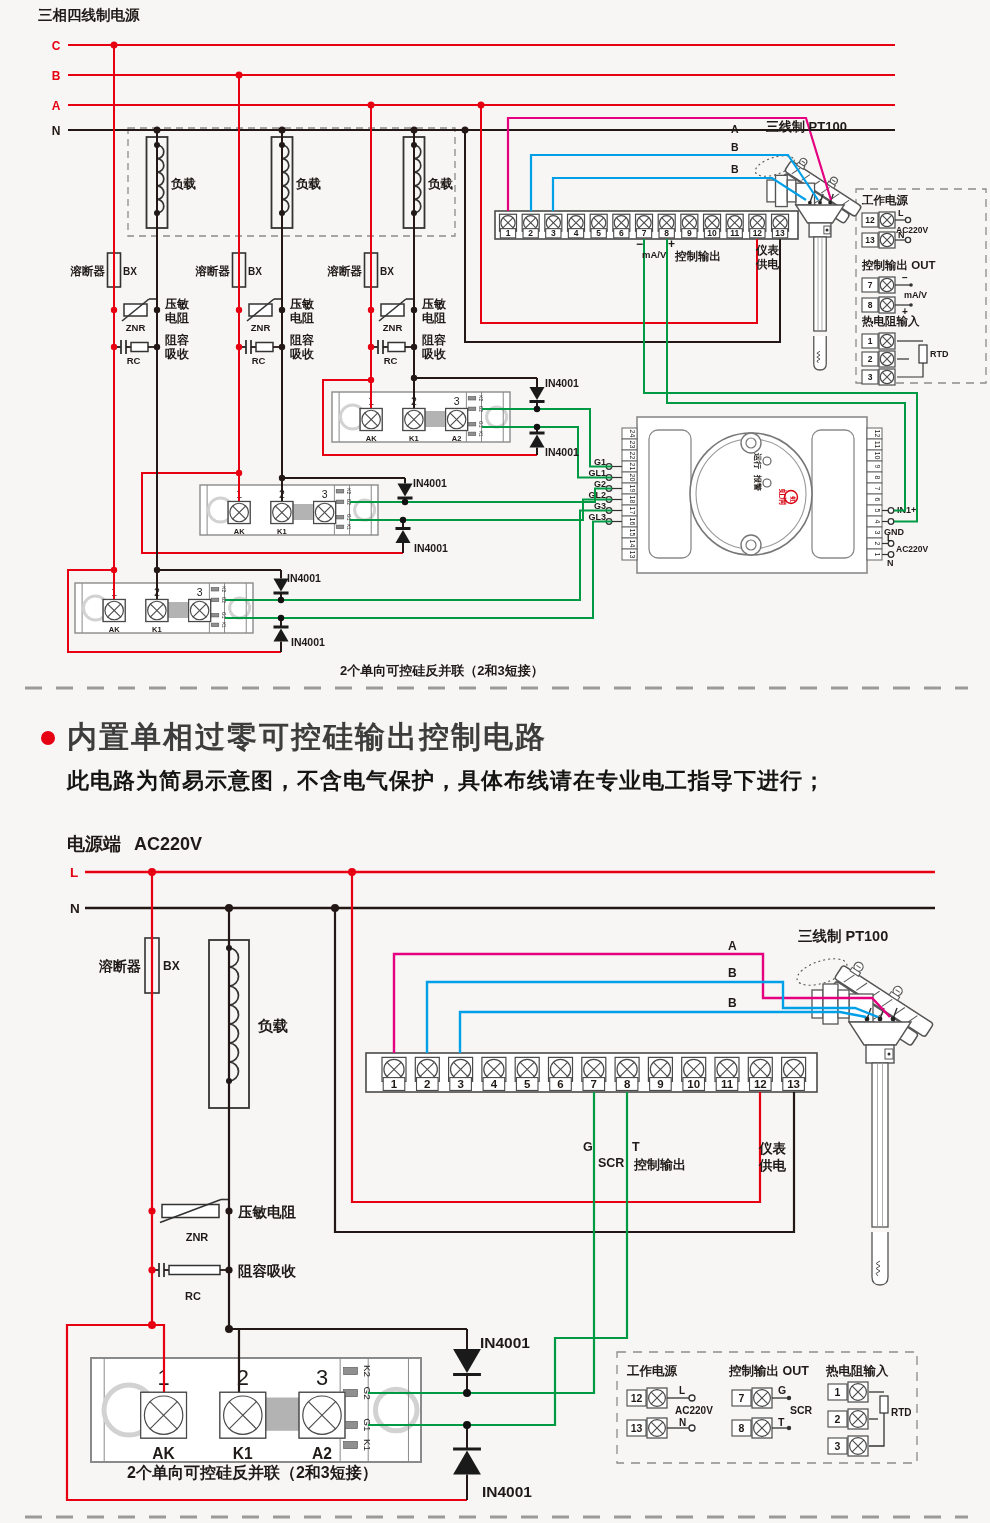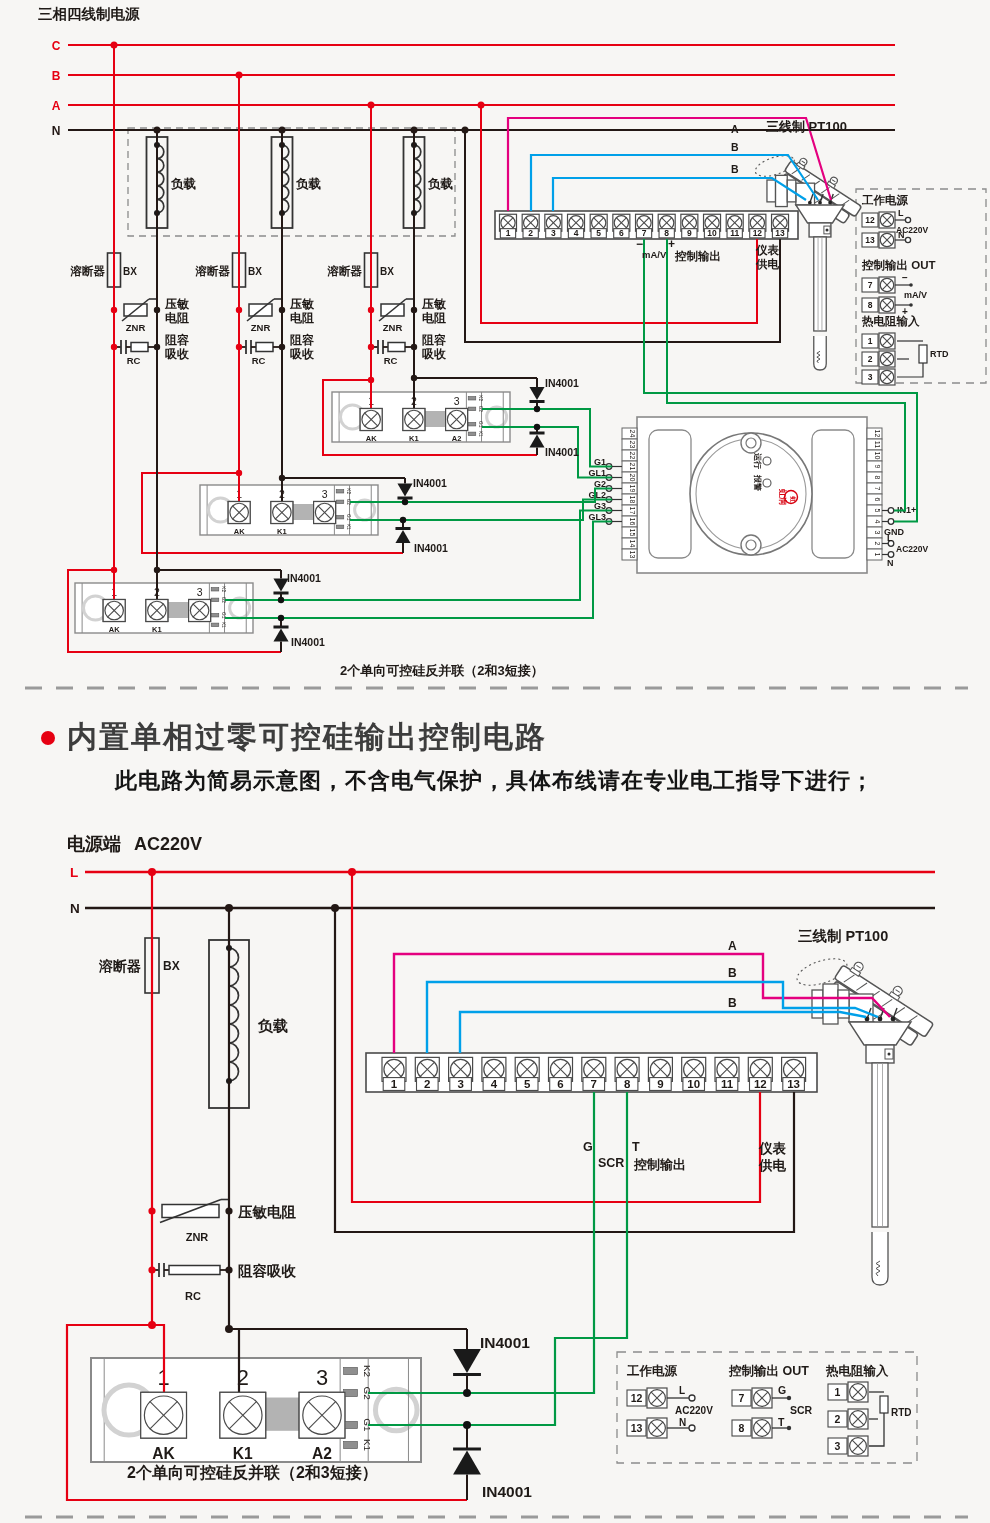--- a/index.html
+++ b/index.html
@@ -1,21 +1,21 @@
 <!DOCTYPE html>
 <html><head>
 <meta charset="utf-8">
 <style>
   html,body{margin:0;padding:0;background:#e9e8e6;}
   .page{position:relative;width:990px;height:1523px;background:#f7f6f4;overflow:hidden;
         font-family:"Liberation Sans",sans-serif;}
   svg{position:absolute;left:0;top:0;}
   .lbl{position:absolute;font-weight:bold;color:#1f1a17;white-space:nowrap;line-height:1.15;}
   .heading{font-size:30px;letter-spacing:2px;color:#3d3d3d;}
-  .note{font-size:22px;letter-spacing:1px;color:#141414;margin-left:48px;}
+  .note{font-size:22px;letter-spacing:1px;color:#141414;}
   .cap1{font-size:13px;}
   .cap2{font-size:16px;}
   .sensorlbl1{font-size:13px;}
   .sensorlbl2{font-size:14.5px;}
   .ptitle{font-size:14.5px;}
   .bpow{font-size:18px;}
   .bullet{position:absolute;width:14px;height:14px;border-radius:50%;background:#e60012;}
 </style>
 </head>
 <body>
@@ -1107,21 +1107,21 @@
         <polyline points="228.962176,1429.037824 256.637824,1401.362176" fill="none" stroke="#4a4a4a" stroke-width="1.1"></polyline>
       </g>
       <g>
         <rect x="299.12" y="1392.32" width="45.76" height="45.76" fill="#fff" stroke="#4a4a4a" stroke-width="1.2"></rect>
         <circle cx="322" cy="1415.2" r="19.219199999999997" fill="#fff" stroke="#4a4a4a" stroke-width="1.2"></circle>
         <polyline points="308.162176,1401.362176 335.837824,1429.037824" fill="none" stroke="#4a4a4a" stroke-width="1.1"></polyline>
         <polyline points="308.162176,1429.037824 335.837824,1401.362176" fill="none" stroke="#4a4a4a" stroke-width="1.1"></polyline>
       </g>
     </svg>
 
-  <div class="lbl ptitle" style="left:38px;top:7px;font-family:Liberation Mono, monospace;">三相四线制电源</div>
+  <div class="lbl ptitle" style="left:38px;top:7px;">三相四线制电源</div>
 
   <div class="lbl sensorlbl1" style="left:766px;top:120px;">三线制 PT100</div>
 
   <div class="lbl cap1" style="left:340px;top:664px;">2个单向可控硅反并联（2和3短接）</div>
 
   <div class="bullet" style="left:41px;top:731px;"></div>
   <div class="lbl heading" style="left:67px;top:720px;text-align:right;">内置单相过零可控硅输出控制电路</div>
   <div class="lbl note" style="left:67px;top:768px;">此电路为简易示意图，不含电气保护，具体布线请在专业电工指导下进行；</div>
 
   <div class="lbl bpow" style="left:67px;top:834px;">电源端</div>

